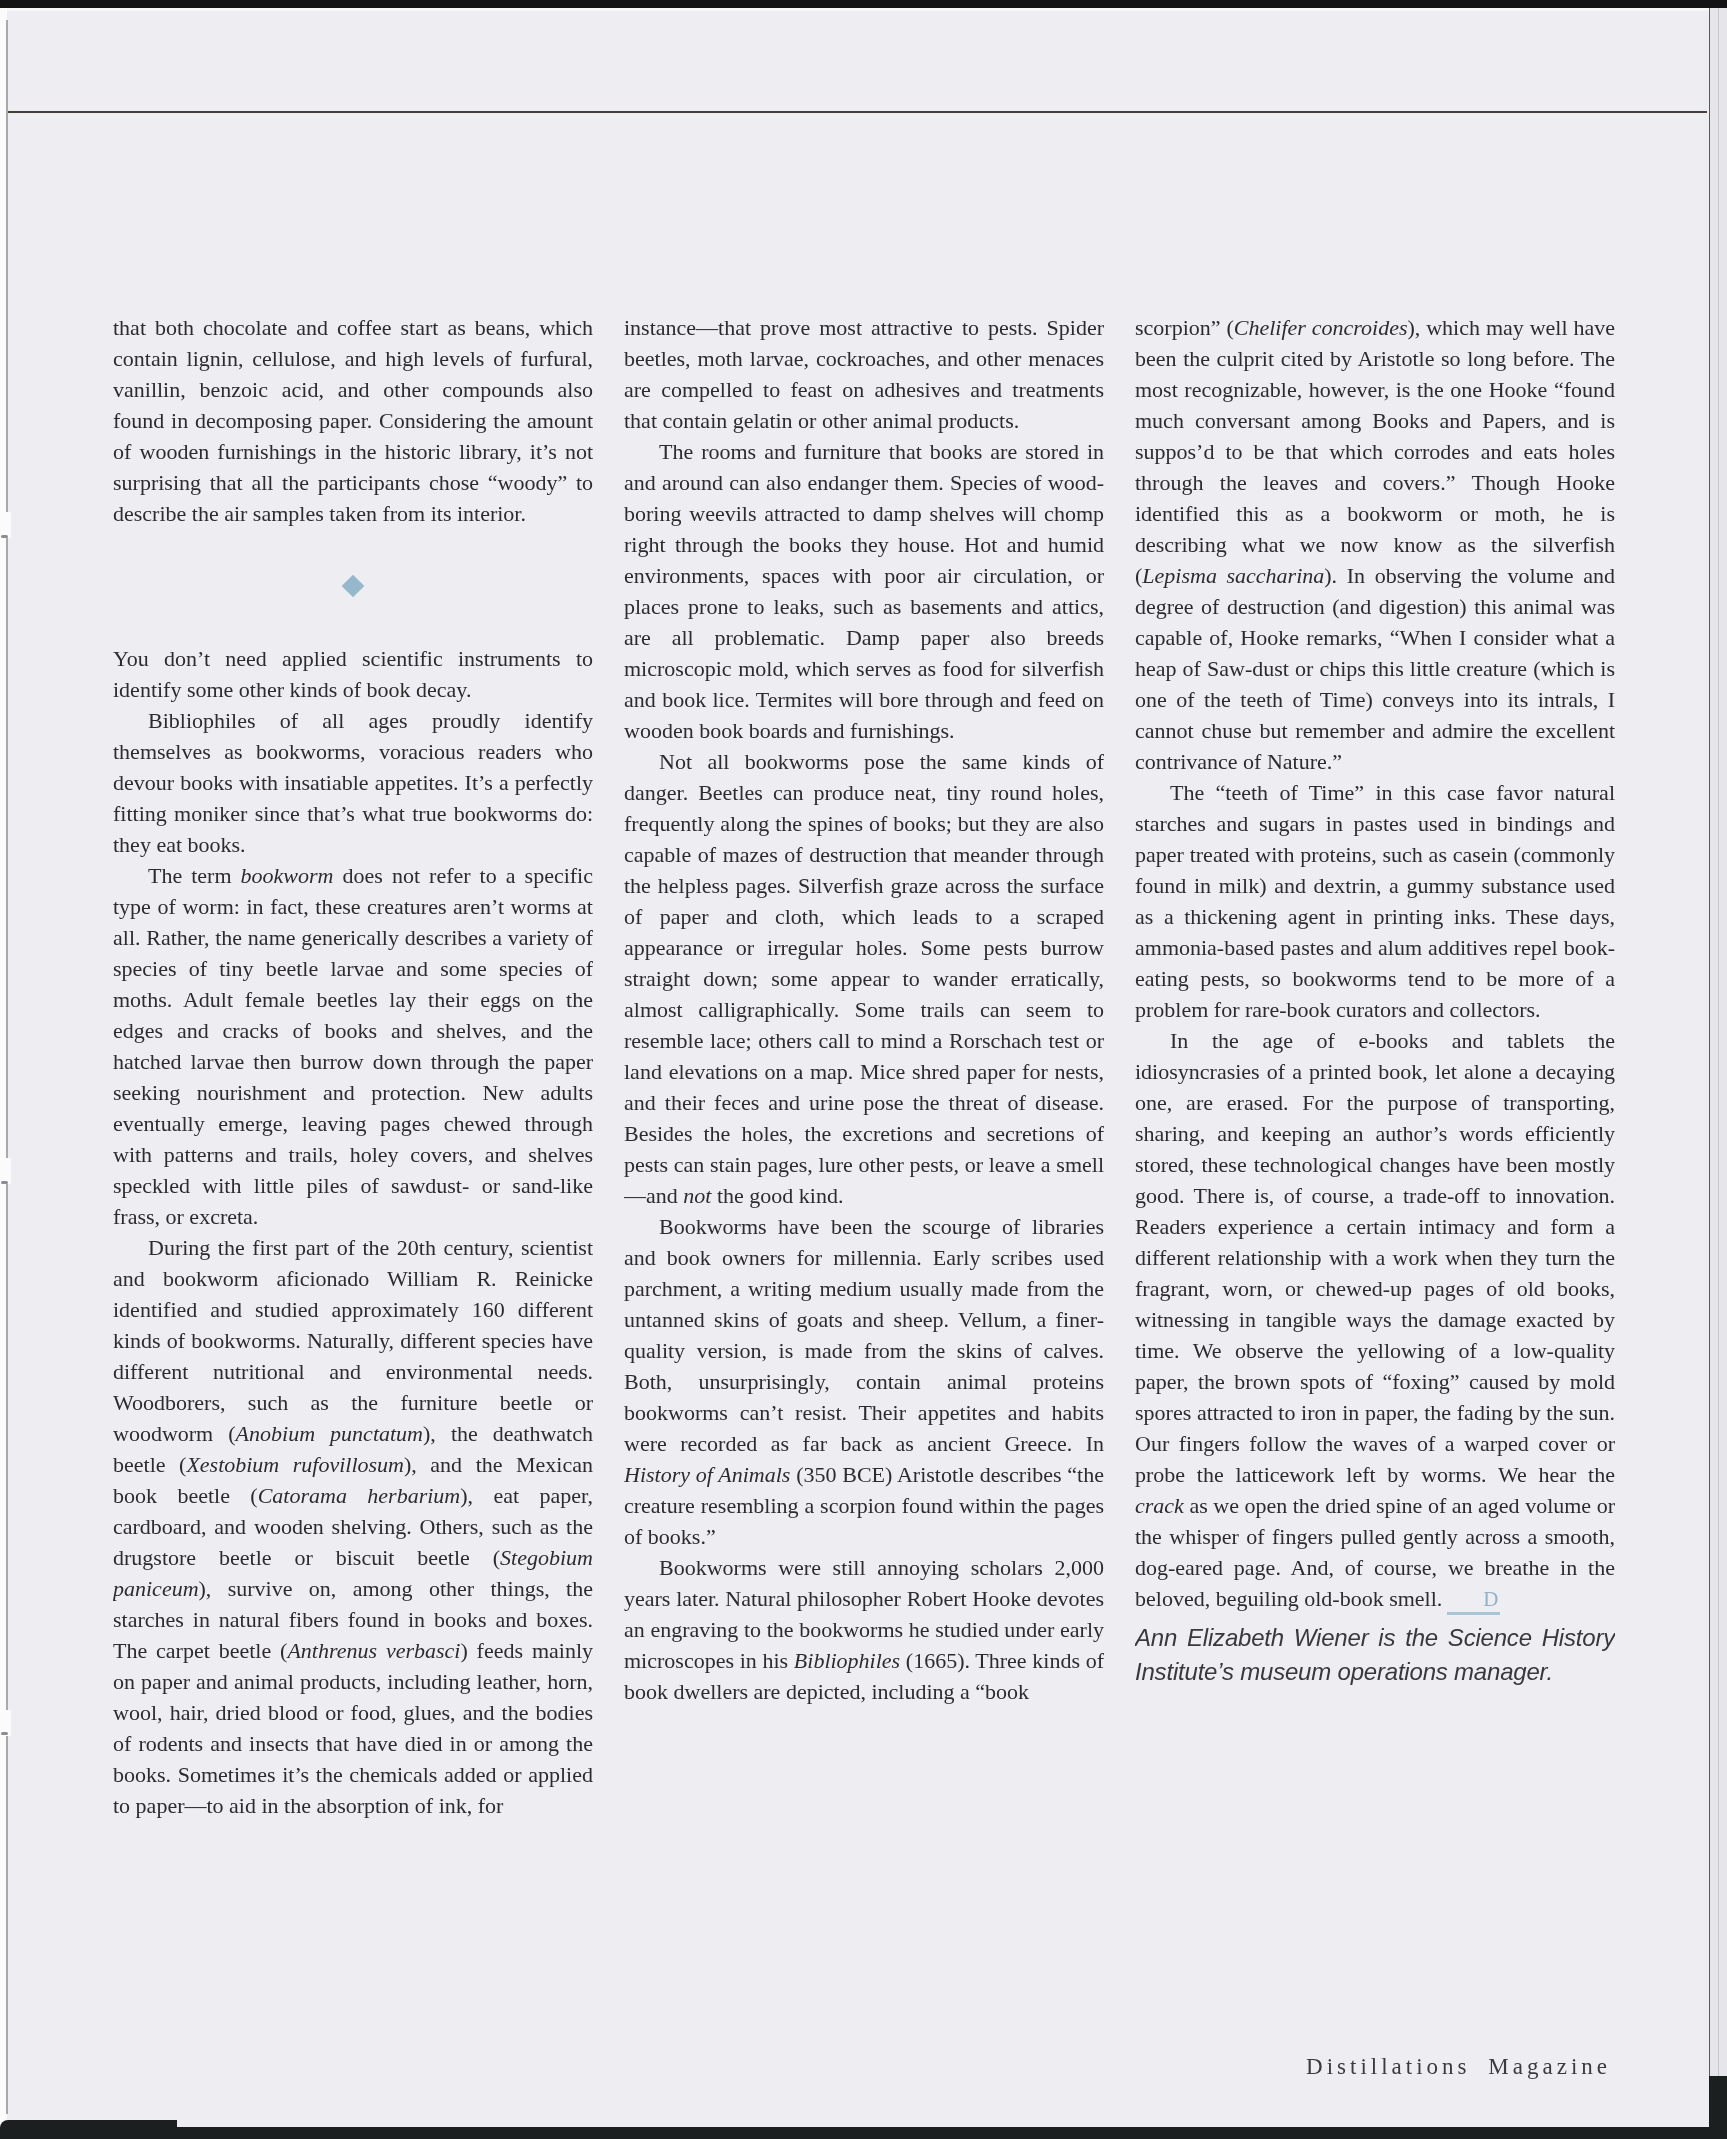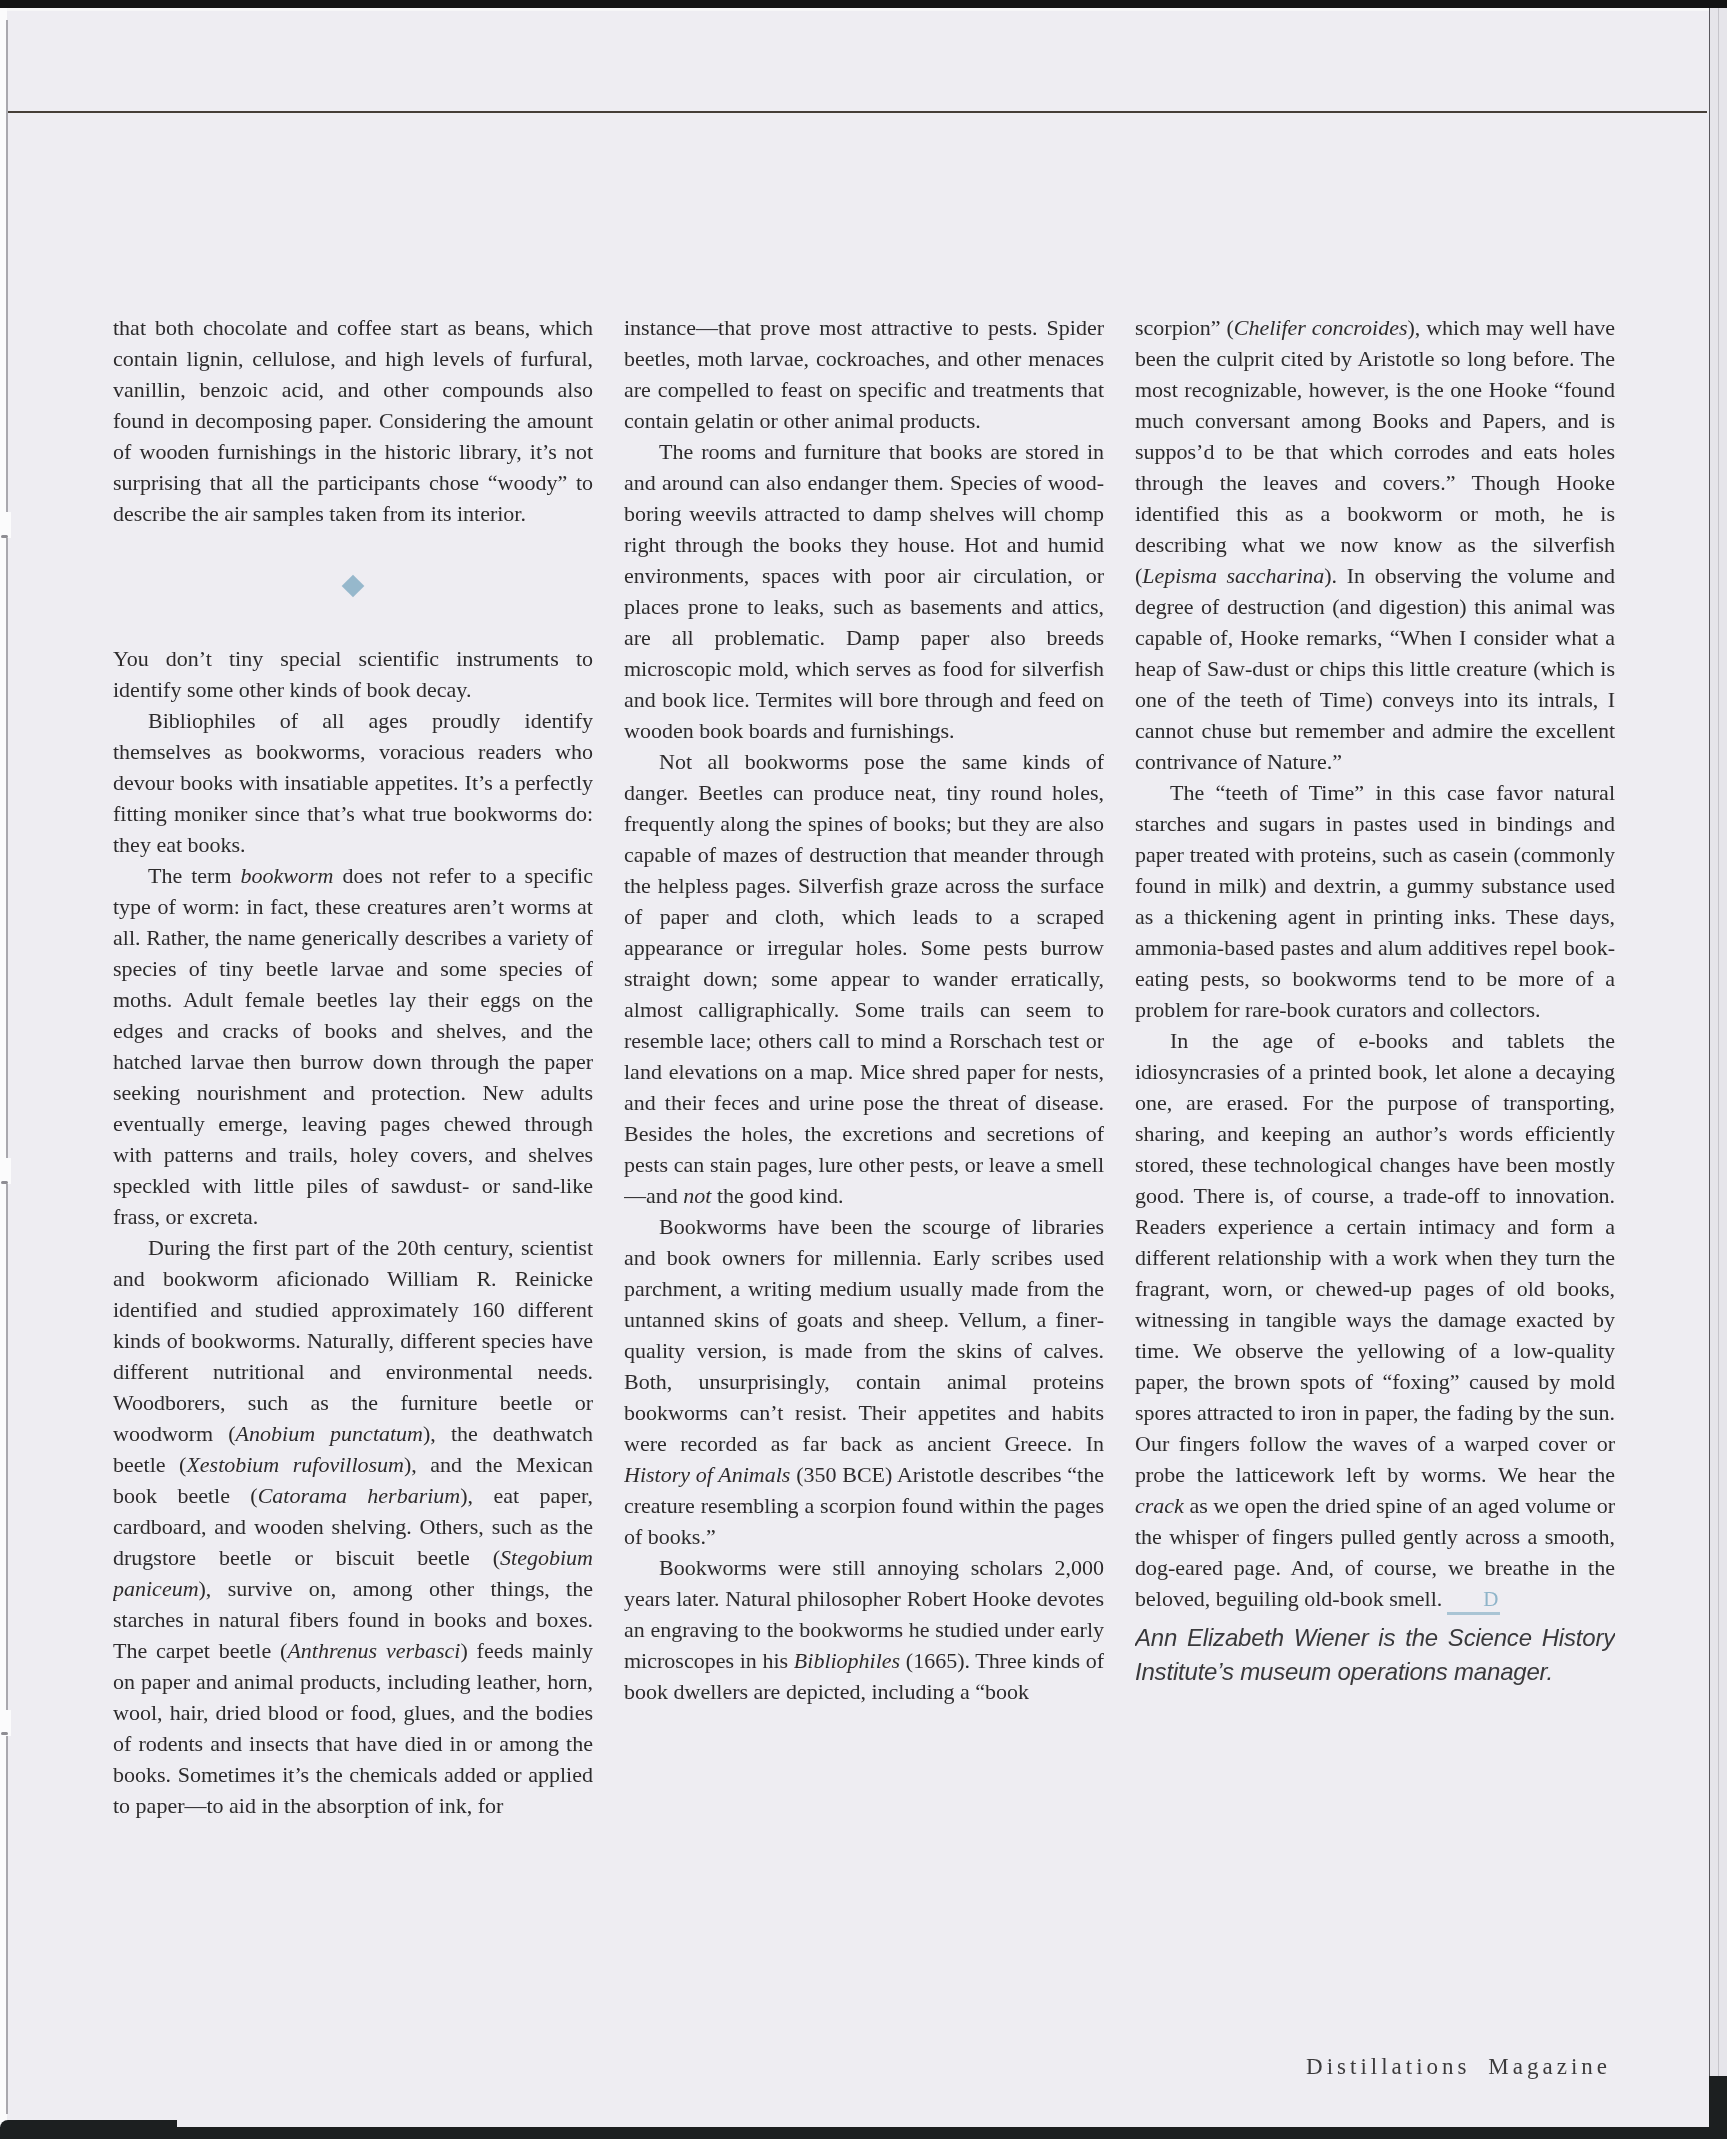--- a/index.html
+++ b/index.html
@@ -88,27 +88,27 @@
   </div>
   <div class="right-line"></div>
   <div class="right-dark-foot"></div>
 
   <div class="cols">
     <div class="col">
         <p class="flush">that both chocolate and coffee start as beans, which contain lignin, cellulose, and high levels of furfural, vanillin, benzoic acid, and other compounds also found in decomposing paper. Considering the amount of wooden furnishings in the historic library, it’s not surprising that all the participants chose “woody” to describe the air samples taken from its interior.</p>
         <div class="orn-row">
           <span class="diamond" style="background: rgb(134, 174, 197);"></span>
         </div>
-        <p class="flush">You don’t tiny special scientific instruments to identify some other kinds of book decay.</p>
+        <p class="flush">You don’t need applied scientific instruments to identify some other kinds of book decay.</p>
         <p class="indent">Bibliophiles of all ages proudly identify themselves as bookworms, voracious readers who devour books with insatiable appetites. It’s a perfectly fitting moniker since that’s what true bookworms do: they eat books.</p>
         <p class="indent">The term <i>bookworm</i> does not refer to a specific type of worm: in fact, these creatures aren’t worms at all. Rather, the name generically describes a variety of species of tiny beetle larvae and some species of moths. Adult female beetles lay their eggs on the edges and cracks of books and shelves, and the hatched larvae then burrow down through the paper seeking nourishment and protection. New adults eventually emerge, leaving pages chewed through with patterns and trails, holey covers, and shelves speckled with little piles of sawdust- or sand-like frass, or excreta.</p>
         <p class="indent">During the first part of the 20th century, scientist and bookworm aficionado William R. Reinicke identified and studied approximately 160 different kinds of bookworms. Naturally, different species have different nutritional and environmental needs. Woodborers, such as the furniture beetle or woodworm (<i>Anobium punctatum</i>), the deathwatch beetle (<i>Xestobium rufovillosum</i>), and the Mexican book beetle (<i>Catorama herbarium</i>), eat paper, cardboard, and wooden shelving. Others, such as the drugstore beetle or biscuit beetle (<i>Stegobium paniceum</i>), survive on, among other things, the starches in natural fibers found in books and boxes. The carpet beetle (<i>Anthrenus verbasci</i>) feeds mainly on paper and animal products, including leather, horn, wool, hair, dried blood or food, glues, and the bodies of rodents and insects that have died in or among the books. Sometimes it’s the chemicals added or applied to paper—to aid in the absorption of ink, for</p>
       </div>
     <div class="col">
-        <p class="flush">instance—that prove most attractive to pests. Spider beetles, moth larvae, cockroaches, and other menaces are compelled to feast on specific and treatments that contain gelatin or other animal products.</p>
+        <p class="flush">instance—that prove most attractive to pests. Spider beetles, moth larvae, cockroaches, and other menaces are compelled to feast on adhesives and treatments that contain gelatin or other animal products.</p>
         <p class="indent">The rooms and furniture that books are stored in and around can also endanger them. Species of wood-boring weevils attracted to damp shelves will chomp right through the books they house. Hot and humid environments, spaces with poor air circulation, or places prone to leaks, such as basements and attics, are all problematic. Damp paper also breeds microscopic mold, which serves as food for silverfish and book lice. Termites will bore through and feed on wooden book boards and furnishings.</p>
         <p class="indent">Not all bookworms pose the same kinds of danger. Beetles can produce neat, tiny round holes, frequently along the spines of books; but they are also capable of mazes of destruction that meander through the helpless pages. Silverfish graze across the surface of paper and cloth, which leads to a scraped appearance or irregular holes. Some pests burrow straight down; some appear to wander erratically, almost calligraphically. Some trails can seem to resemble lace; others call to mind a Rorschach test or land elevations on a map. Mice shred paper for nests, and their feces and urine pose the threat of disease. Besides the holes, the excretions and secretions of pests can stain pages, lure other pests, or leave a smell—and <i>not</i> the good kind.</p>
         <p class="indent">Bookworms have been the scourge of libraries and book owners for millennia. Early scribes used parchment, a writing medium usually made from the untanned skins of goats and sheep. Vellum, a finer-quality version, is made from the skins of calves. Both, unsurprisingly, contain animal proteins bookworms can’t resist. Their appetites and habits were recorded as far back as ancient Greece. In <i>History of Animals</i> (350 BCE) Aristotle describes “the creature resembling a scorpion found within the pages of books.”</p>
         <p class="indent">Bookworms were still annoying scholars 2,000 years later. Natural philosopher Robert Hooke devotes an engraving to the bookworms he studied under early microscopes in his <i>Bibliophiles</i> (1665). Three kinds of book dwellers are depicted, including a “book</p>
       </div>
     <div class="col">
         <p class="flush">scorpion” (<i>Chelifer concroides</i>), which may well have been the culprit cited by Aristotle so long before. The most recognizable, however, is the one Hooke “found much conversant among Books and Papers, and is suppos’d to be that which corrodes and eats holes through the leaves and covers.” Though Hooke identified this as a bookworm or moth, he is describing what we now know as the silverfish (<i>Lepisma saccharina</i>). In observing the volume and degree of destruction (and digestion) this animal was capable of, Hooke remarks, “When I consider what a heap of Saw-dust or chips this little creature (which is one of the teeth of Time) conveys into its intrals, I cannot chuse but remember and admire the excellent contrivance of Nature.”</p>
         <p class="indent">The “teeth of Time” in this case favor natural starches and sugars in pastes used in bindings and paper treated with proteins, such as casein (commonly found in milk) and dextrin, a gummy substance used as a thickening agent in printing inks. These days, ammonia-based pastes and alum additives repel book-eating pests, so bookworms tend to be more of a problem for rare-book curators and collectors.</p>
         <p class="indent">In the age of e-books and tablets the idiosyncrasies of a printed book, let alone a decaying one, are erased. For the purpose of transporting, sharing, and keeping an author’s words efficiently stored, these technological changes have been mostly good. There is, of course, a trade-off to innovation. Readers experience a certain intimacy and form a different relationship with a work when they turn the fragrant, worn, or chewed-up pages of old books, witnessing in tangible ways the damage exacted by time. We observe the yellowing of a low-quality paper, the brown spots of “foxing” caused by mold spores attracted to iron in paper, the fading by the sun. Our fingers follow the waves of a warped cover or probe the latticework left by worms. We hear the <i>crack</i> as we open the dried spine of an aged volume or the whisper of fingers pulled gently across a smooth, dog-eared page. And, of course, we breathe in the beloved, beguiling old-book smell.<span class="endmark">D</span></p>
         <p class="attribution">Ann Elizabeth Wiener is the Science History Institute’s museum operations manager.</p>

